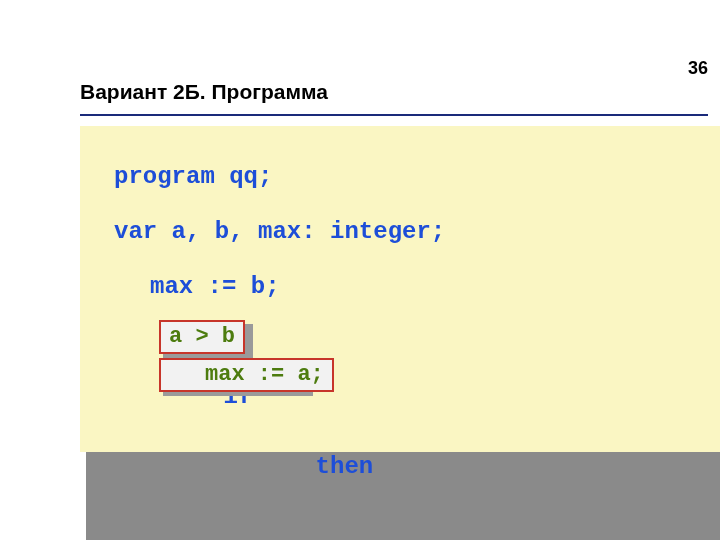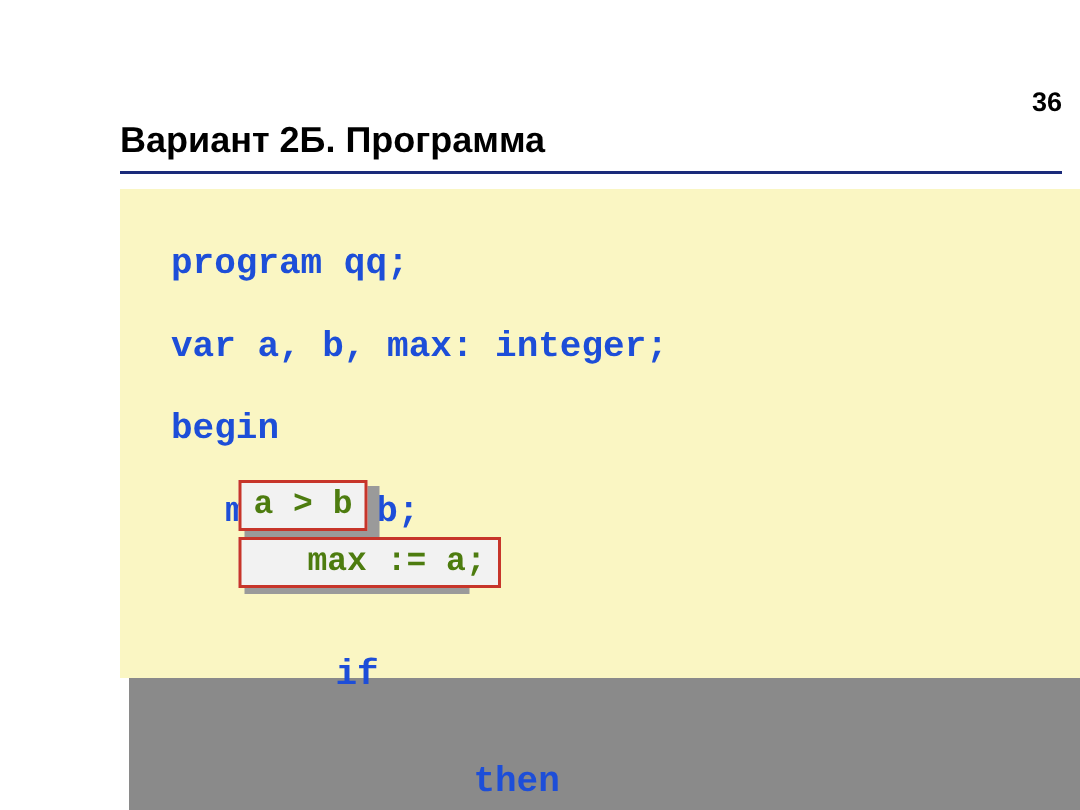--- a/index.html
+++ b/index.html
@@ -16,21 +16,21 @@
       top: 10px;
       right: 28px;
       font-size: 18px;
       font-weight: bold;
       color: #000;
     }
     .title {
       position: absolute;
       top: 32px;
       left: 32px;
-      font-size: 24px;
+      font-size: 21px;
       font-weight: bold;
       color: #000;
     }
     .title-rule {
       position: absolute;
       top: 66px;
       left: 32px;
       right: 28px;
       height: 2px;
       background: #1a2a7a;
@@ -88,21 +88,20 @@
 <body>
 
 <div class="page-number">36</div>
 <div class="title">Вариант 2Б. Программа</div>
 <div class="title-rule"></div>
 
 <div class="code-shadow"></div>
 <div class="code-block">
   <div class="code-line">program qq;</div>
   <div class="code-line">var a, b, max: integer;</div>
-  <div class="code-line">begin</div>
   <div class="code-line indent1">max := b;</div>
   <div class="code-line if-line">
     <span class="if-kw">if</span>
     <span class="then-kw">then</span>
   </div>
   <div class="code-line indent2"> </div>
   <div class="code-line indent1">writeln ('Наибольшее число ', max);</div>
 
 </div>
 

